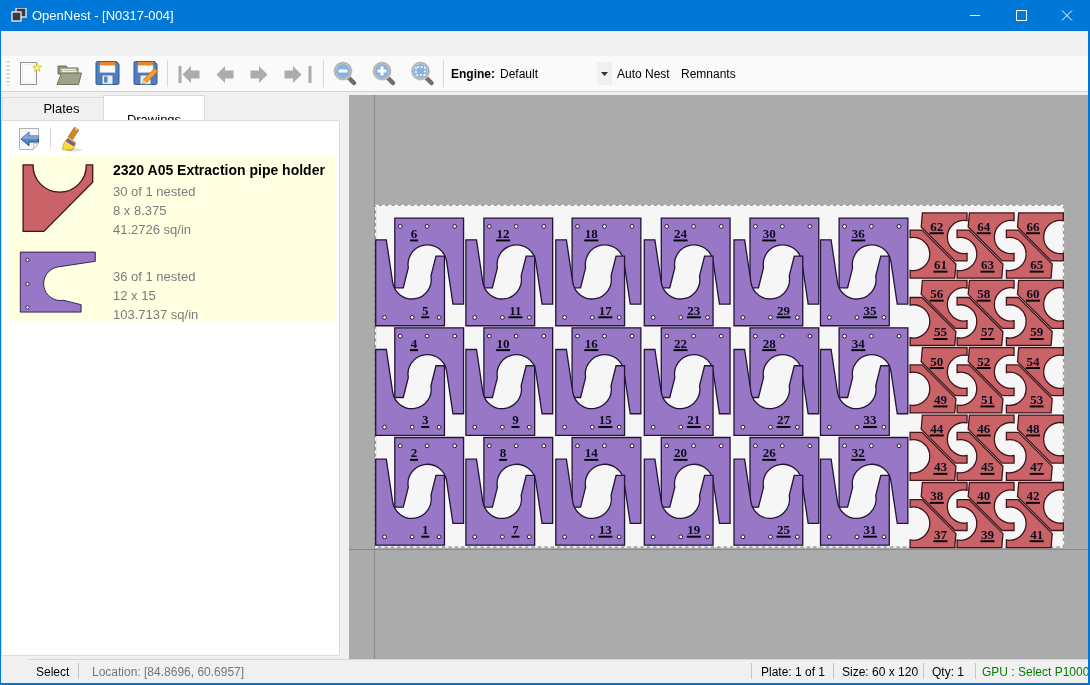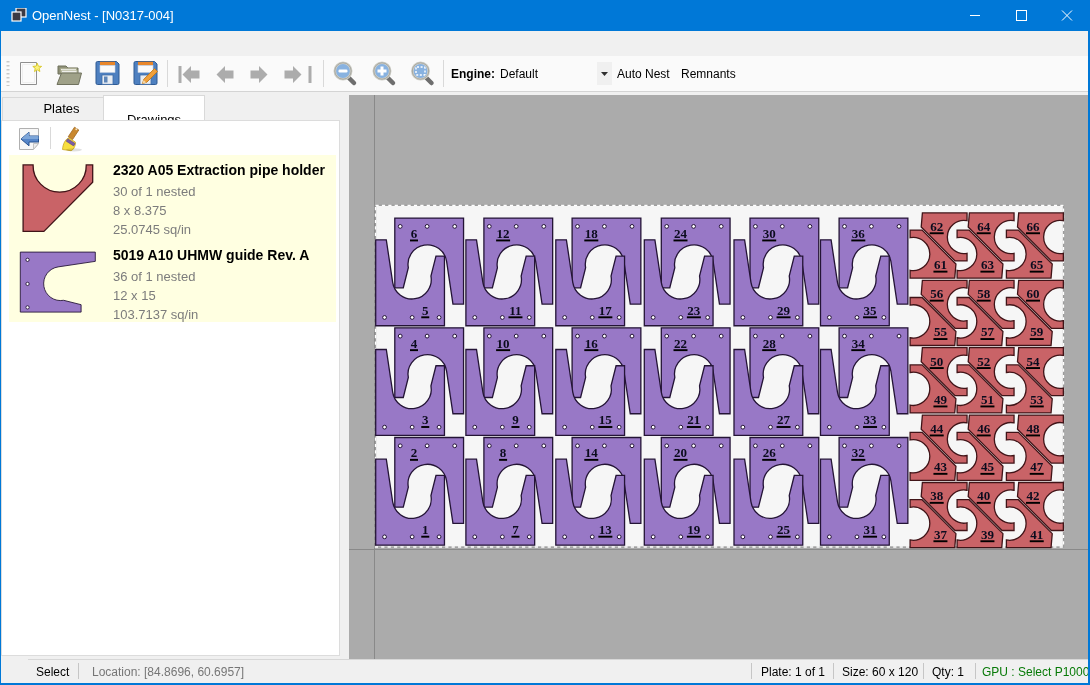--- a/index.html
+++ b/index.html
@@ -151,22 +151,21 @@
       <g transform="translate(14.1,9.9) scale(1.45) translate(0 45.84) rotate(-90)">
             <path d="M0 0H45.84V6.88A18.34 18.34 0 1 0 45.84 43.55V47.99H33.86L0 14.33Z" fill="#C96367" stroke="#401418" stroke-width="0.9"></path>
           </g>
       <g transform="translate(11.3,97.1) scale(0.8726) translate(0 68.76) rotate(-90)">
             <use href="#ppl"></use>
           </g>
     </svg>
     <div class="t1" style="left:104px;top:7px">2320 A05 Extraction pipe holder</div>
     <div class="t2" style="left:104px;top:29px">30 of 1 nested</div>
     <div class="t2" style="left:104px;top:48px">8 x 8.375</div>
-    <div class="t2" style="left:104px;top:67px">25.0745 sq/in</div>
-    <div class="t1" style="left:104px;top:92px">5019 A10 UHMW guide Rev. A</div>
+    <div class="t2" style="left:104px;top:67px">41.2726 sq/in</div>
     <div class="t2" style="left:104px;top:114px">36 of 1 nested</div>
     <div class="t2" style="left:104px;top:133px">12 x 15</div>
     <div class="t2" style="left:104px;top:152px">103.7137 sq/in</div>
   </div>
 </div>
 <div class="abs" style="left:349px;top:95px;width:739px;height:564px">
 <svg width="739" height="564" viewBox="0 0 739 564">
   <rect width="739" height="564" fill="#ABABAB"></rect>
   <line x1="25.5" y1="0" x2="25.5" y2="564" stroke="#898989"></line>
   <line x1="0" y1="454.5" x2="739" y2="454.5" stroke="#898989"></line>

